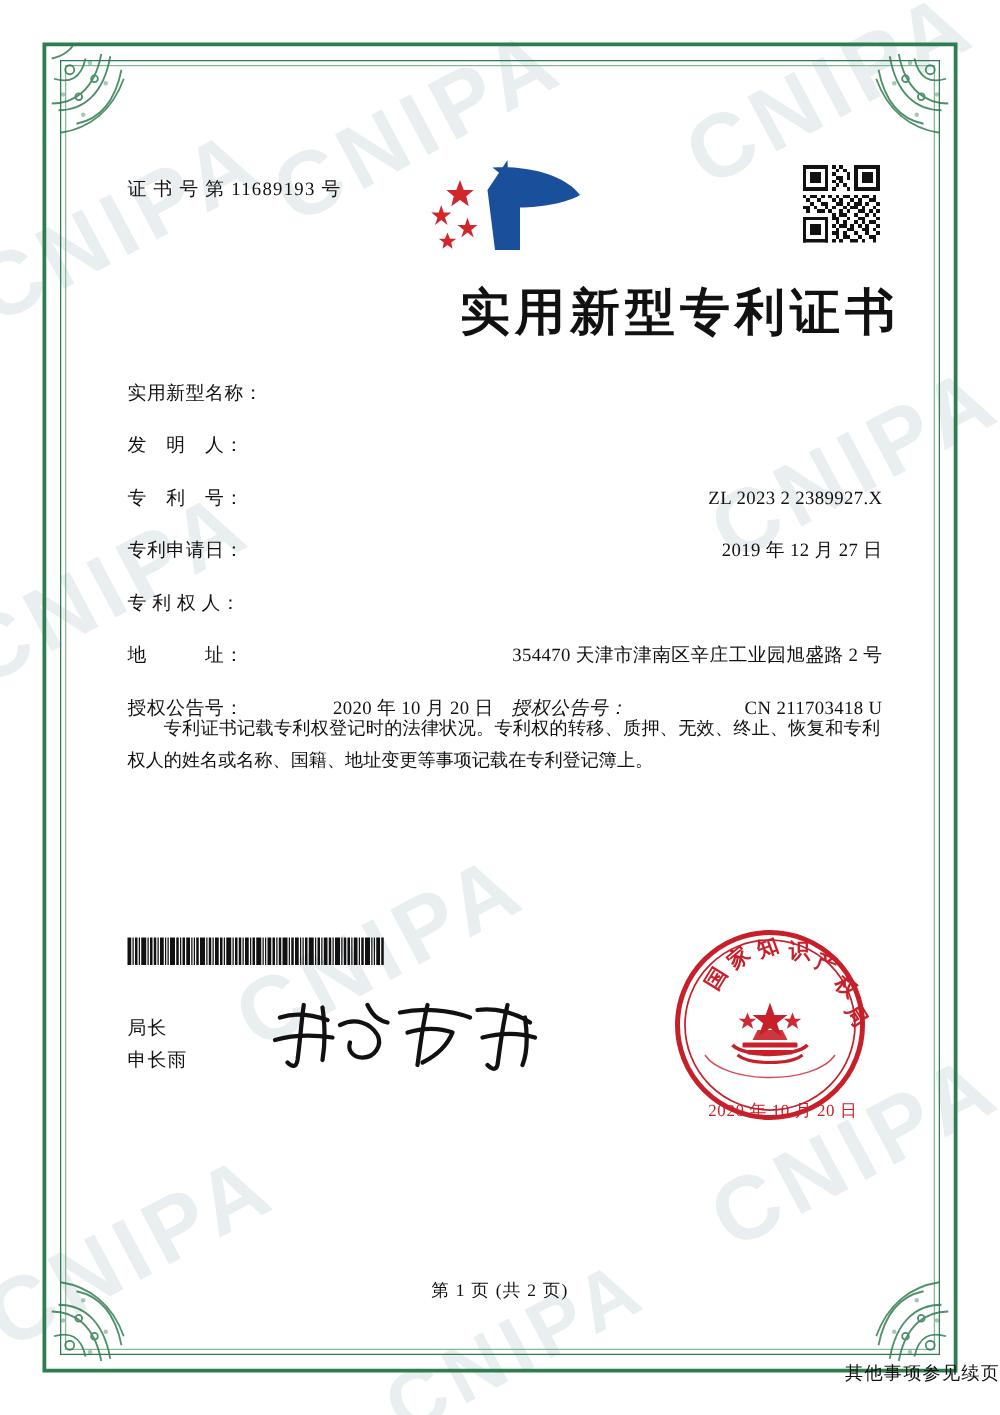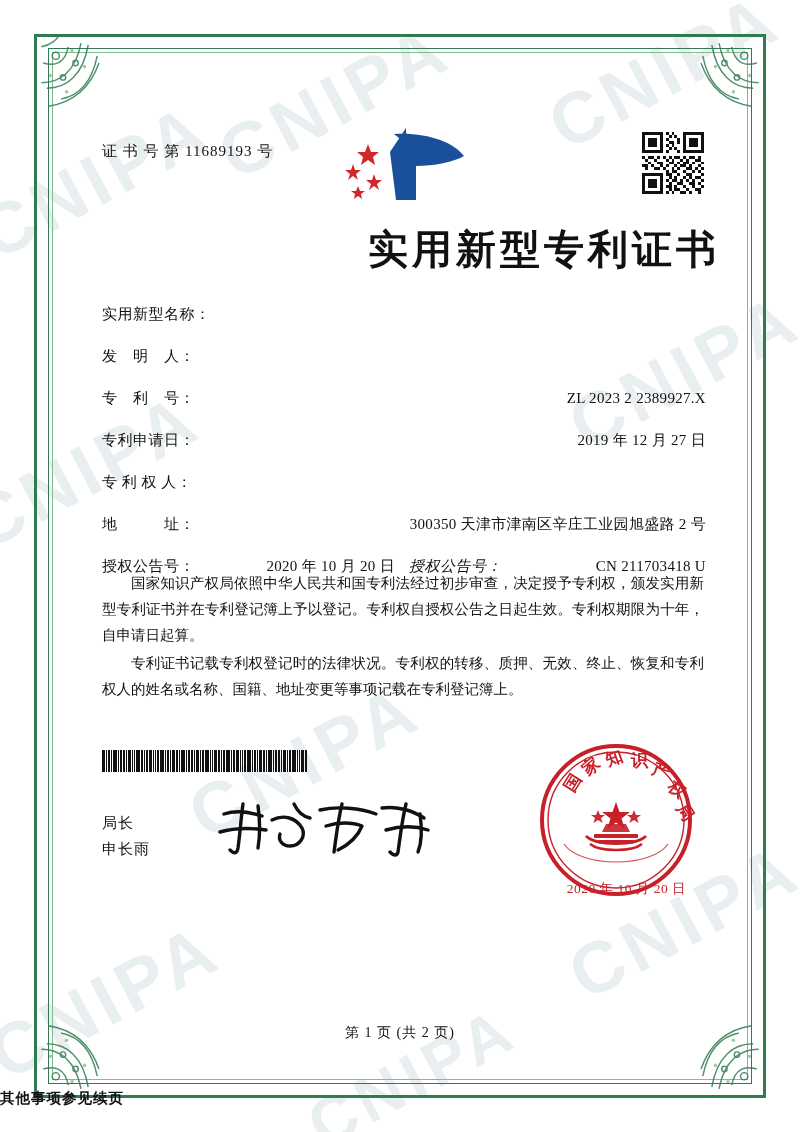--- a/index.html
+++ b/index.html
@@ -252,26 +252,25 @@
     font-size: 14px;
     color: #111;
     letter-spacing: 1px;
   }
 
   .footnote {
     position: absolute;
     left: 0;
     right: 0;
     bottom: 24px;
-    text-align: left;
+    text-align: right;
     font-size: 14.5px;
     color: #111;
     letter-spacing: 1px;
     z-index: 2;
-    font-weight: bold;
   }
 </style>
 </head>
 <body>
 
 <div class="watermark-layer">
   <div class="wm" style="left:-30px; top:140px; font-size:72px;">CNIPA</div>
   <div class="wm" style="left:210px; top:60px; font-size:72px;">CNIPA</div>
   <div class="wm" style="left:540px; top:30px; font-size:72px;">CNIPA</div>
   <div class="wm" style="left:-40px; top:430px; font-size:72px;">CNIPA</div>
@@ -518,32 +517,31 @@
       </div>
       <div class="field-row">
         <span class="field-label">专利申请日：</span>
         <span class="field-value">2019 年 12 月 27 日</span>
       </div>
       <div class="field-row">
         <span class="field-label">专 利 权 人：</span>
       </div>
       <div class="field-row">
         <span class="field-label">地　　　址：</span>
-        <span class="field-value">300350 天津市津南区辛庄工业园旭盛路 2 号</span>
+        <span class="field-value">354470 天津市津南区辛庄工业园旭盛路 2 号</span>
       </div>
       <div class="field-row two-col">
         <span class="field-label">授权公告号：</span>
         <span class="field-value">2020 年 10 月 20 日</span>
         <span class="field-label2">授权公告号：</span>
         <span class="field-value2">CN 211703418 U</span>
       </div>
     </div>
 
     <div class="paragraphs">
-      <p>国家知识产权局依照中华人民共和国专利法经过初步审查，决定授予专利权，颁发实用新型专利证书并在专利登记簿上予以登记。专利权自授权公告之日起生效。专利权期限为十年，自申请日起算。</p>
       <p>专利证书记载专利权登记时的法律状况。专利权的转移、质押、无效、终止、恢复和专利权人的姓名或名称、国籍、地址变更等事项记载在专利登记簿上。</p>
     </div>
 
     <div class="barcode">
       <span style="width:3px"></span>
         <span style="width:1px"></span>
         <span style="width:2px"></span>
       <span style="width:1px"></span>
         <span style="width:4px"></span>
         <span style="width:1px"></span>

